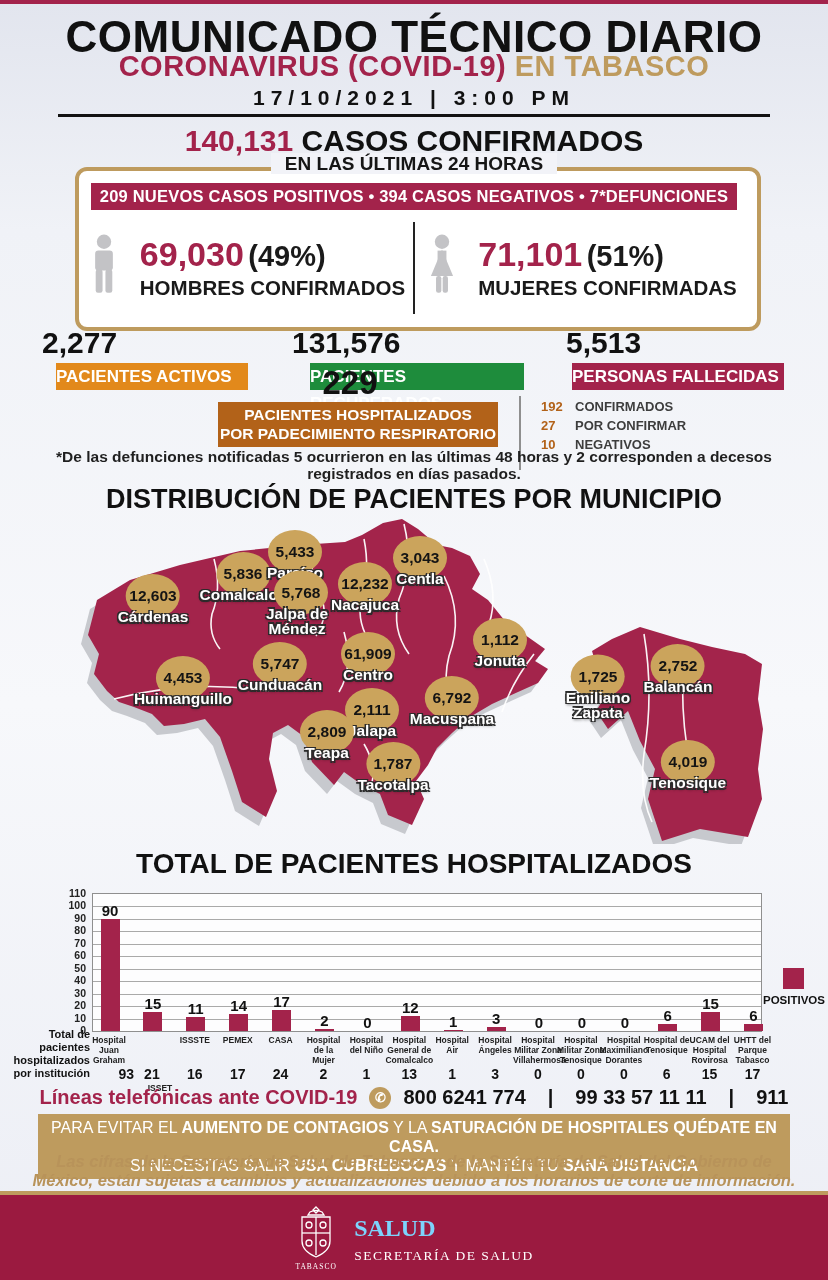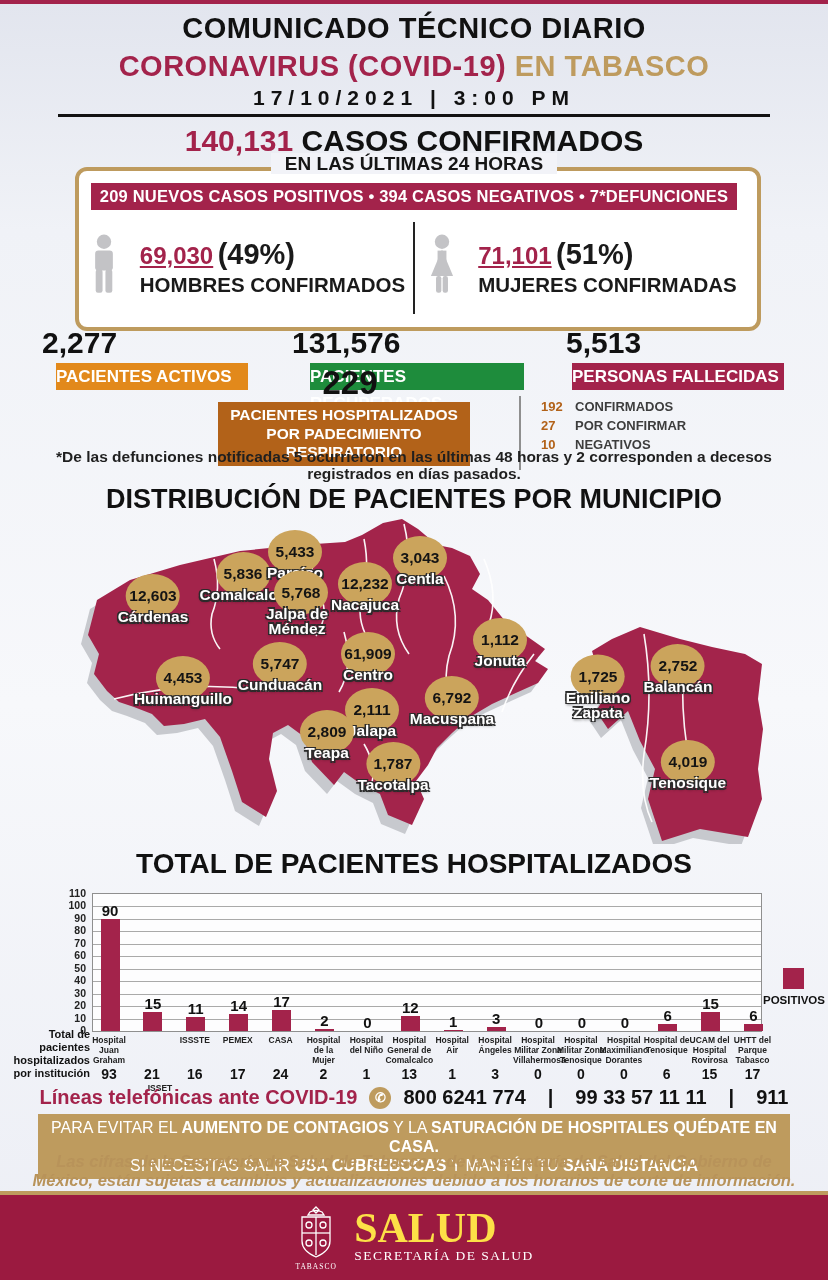--- a/index.html
+++ b/index.html
@@ -4,47 +4,47 @@
 <style>
   html,body{margin:0;padding:0;}
   body{font-family:"Liberation Sans", sans-serif; background:#d9dde6;}
   .page{position:relative;width:828px;height:1280px;overflow:hidden;margin:0 auto;
         background:linear-gradient(180deg,#e2e5ee 0%,#f0f2f7 18%,#f7f8fb 55%,#eceef5 100%);}
   .abs{position:absolute;}
   .ctr{left:0;width:828px;text-align:center;}
   .crimson{color:#A3234B;} .gold{color:#BE9B5E;}
 
   .top-strip{left:0;top:0;width:828px;height:4px;background:#A3234B;}
-  .title1{top:12px;font-size:29px;font-weight:800;color:#111;letter-spacing:.5px;}
+  .title1{top:12px;font-size:44px;font-weight:800;color:#111;letter-spacing:.5px;}
   .title2{top:50px;font-size:29px;font-weight:800;letter-spacing:.5px;}
   .date{top:86px;font-size:21px;font-weight:800;color:#111;letter-spacing:6px;}
   .rule{left:58px;top:114px;width:712px;height:3px;background:#121212;}
   .cases{top:124px;font-size:30px;font-weight:800;color:#111;}
 
   .gold-box{left:75px;top:167px;width:678px;height:156px;background:#fff;border:4px solid #BE9B5E;border-radius:12px;}
   .box-label{top:153px;z-index:3;font-size:19px;font-weight:700;color:#161616;}
   .box-label span{background:#f2f3f8;padding:0 14px;}
   .banner-209{left:91px;top:183px;width:646px;height:27px;background:#A3234B;color:#fff;
               font-size:16.5px;font-weight:800;line-height:27px;text-align:center;letter-spacing:.2px;}
   .gender-row{left:79px;top:216px;width:670px;height:102px;display:flex;}
   .half{width:50%;display:flex;align-items:center;justify-content:center;gap:20px;}
-  .g-num{font-size:24px;font-weight:800;color:#A3234B;text-decoration:underline;}
+  .g-num{font-size:34px;font-weight:800;color:#A3234B;}
   .g-pct{font-size:29px;font-weight:700;color:#1a1a1a;}
   .g-lbl{font-size:20.5px;font-weight:700;color:#1a1a1a;margin-top:2px;}
   .g-divider{left:413px;top:222px;width:2px;height:92px;background:#222;}
 
   .stat-col{top:326px;text-align:left;}
   .stat-val{font-size:30px;font-weight:800;color:#111;}
   .stat-band{margin:3px auto 0;color:#fff;font-size:17px;font-weight:800;height:27px;line-height:27px;}
   .band-orange{background:#E2891B;width:192px;}
   .band-green{background:#1E8C3C;width:214px;}
   .band-red{background:#A3234B;width:212px;}
 
   .hosp-val{left:225px;top:364px;width:250px;text-align:center;font-size:33px;font-weight:800;color:#111;}
-  .hosp-band{left:218px;top:402px;width:252px;background:#B26219;color:#fff;text-align:center;
+  .hosp-band{left:218px;top:402px;width:280px;background:#B26219;color:#fff;text-align:center;
              font-size:15.5px;font-weight:800;padding:4px 0;line-height:1.2;}
   .hosp-divider{left:519px;top:396px;width:2px;height:74px;background:#8f8f8f;}
   .breakdown{left:541px;top:399px;font-size:13px;font-weight:800;}
   .bd-row{margin-bottom:4px;}
   .bd-num{color:#B26219;display:inline-block;min-width:34px;}
   .bd-lbl{color:#3d3d3d;}
 
   .footnote{top:448px;font-size:15.5px;font-weight:700;color:#1f1f1f;line-height:17px;}
   .map-title{top:484px;font-size:27px;font-weight:800;color:#111;}
   .map-wrap{left:64px;top:514px;width:700px;height:330px;}
@@ -74,21 +74,21 @@
   .phone-num{color:#111;} .phone-sep{color:#111;padding:0 10px;}
 
   .stay-banner{left:38px;top:1114px;width:752px;background:#BE9B5E;color:#fff;text-align:center;
                font-size:16px;padding:4px 0;line-height:19px;}
   .stay-banner .b{font-weight:800;} .stay-banner .r{font-weight:500;}
   .disclaimer{top:1152px;font-size:16.5px;font-weight:800;font-style:italic;color:#B8935A;line-height:19px;}
   .gold-line{left:0;top:1191px;width:828px;height:4px;background:#BE9B5E;}
   .footer{left:0;top:1195px;width:828px;height:85px;background:#9B1A40;display:flex;align-items:center;justify-content:center;gap:16px;}
   .emblem-box{display:flex;flex-direction:column;align-items:center;color:#fff;}
   .emblem-caption{font-family:"Liberation Serif",serif;font-size:7.5px;letter-spacing:1px;margin-top:1px;}
-  .footer-text .agency{font-family:"Liberation Serif",serif;font-size:42px;font-weight:700;color:#fde047;line-height:34px;}
+  .footer-text .agency{font-family:"Liberation Serif",serif;font-size:24px;font-weight:700;color:#7dd3fc;line-height:34px;}
   .footer-text .sub{font-family:"Liberation Serif",serif;font-size:13.5px;color:#fff;letter-spacing:1.5px;margin-top:3px;}
 </style>
 </head>
 <body>
 
 <div class="page">
   <div class="abs top-strip"></div>
 
   <div class="abs ctr title1">COMUNICADO TÉCNICO DIARIO</div>
   <div class="abs ctr title2">
@@ -406,21 +406,21 @@
       <div class="ytick" style="left: 56px; top: 69.2727px;">60</div>
       <div class="ytick" style="left: 56px; top: 56.8182px;">70</div>
       <div class="ytick" style="left: 56px; top: 44.3636px;">80</div>
       <div class="ytick" style="left: 56px; top: 31.9091px;">90</div>
       <div class="ytick" style="left: 56px; top: 19.4545px;">100</div>
       <div class="ytick" style="left: 56px; top: 7px;">110</div>
       <div class="cat" style="left: 84px;">
         <div>Hospital</div>
         <div>Juan Graham</div>
       </div>
-      <div class="total" style="left: 84px;">93</div>
+      <div class="total" style="left: 84px; text-align: right;">93</div>
       <div class="cat" style="left: 135px; margin-top: 48px;">
         <div>ISSET</div>
       </div>
       <div class="total" style="left: 126.9px;">21</div>
       <div class="cat" style="left: 169.8px;">
         <div>ISSSTE</div>
       </div>
       <div class="total" style="left: 169.8px;">16</div>
       <div class="cat" style="left: 212.7px;">
         <div>PEMEX</div>

